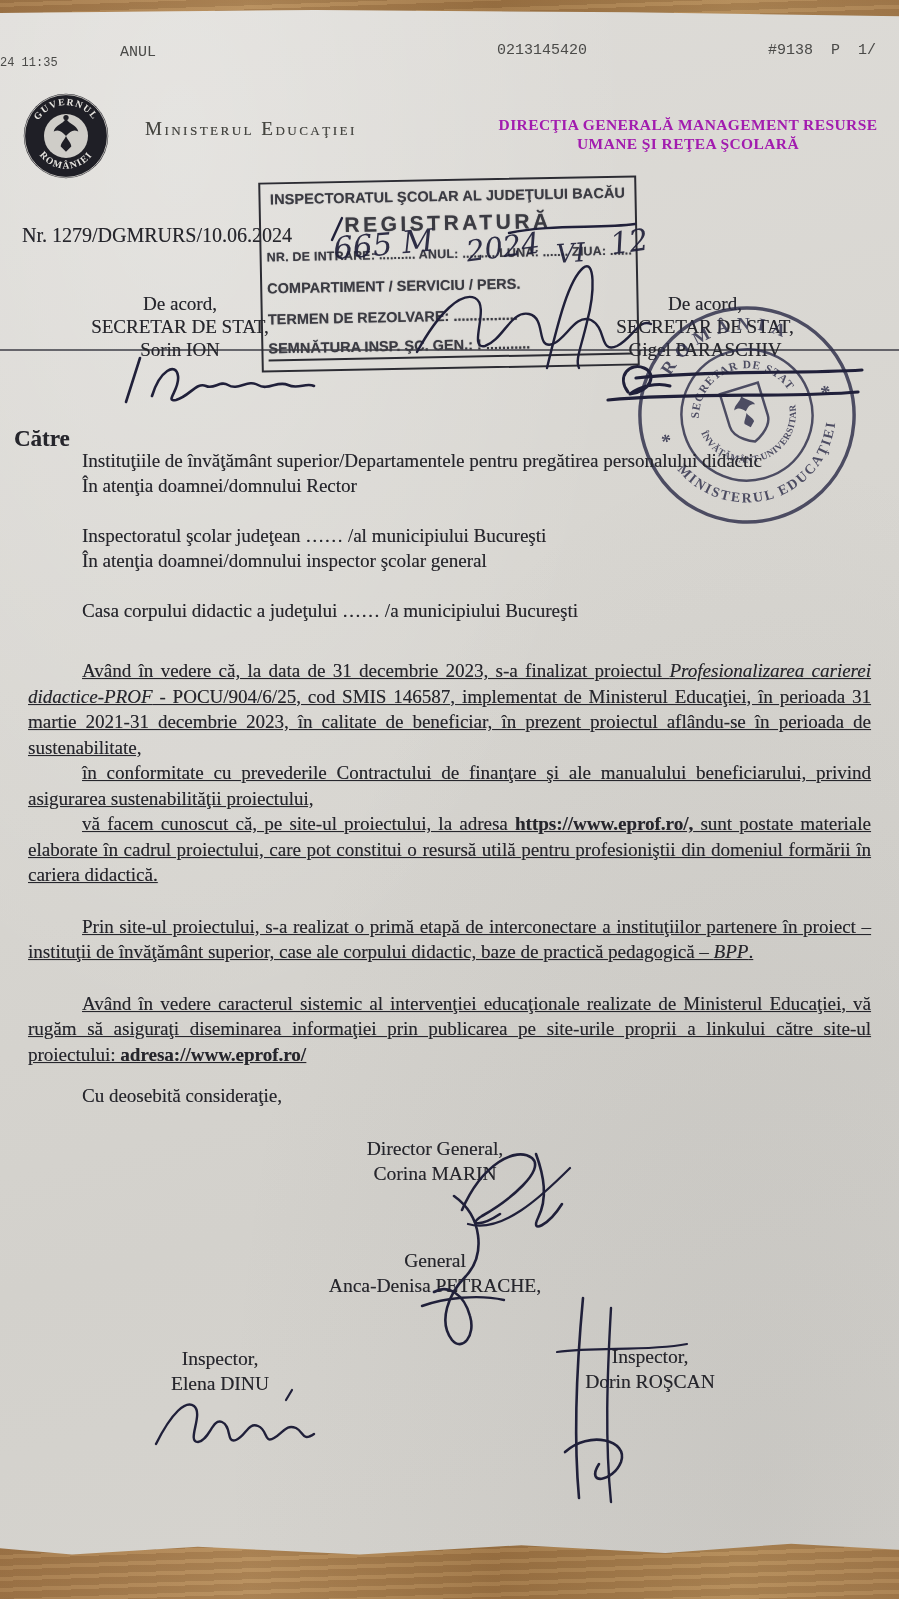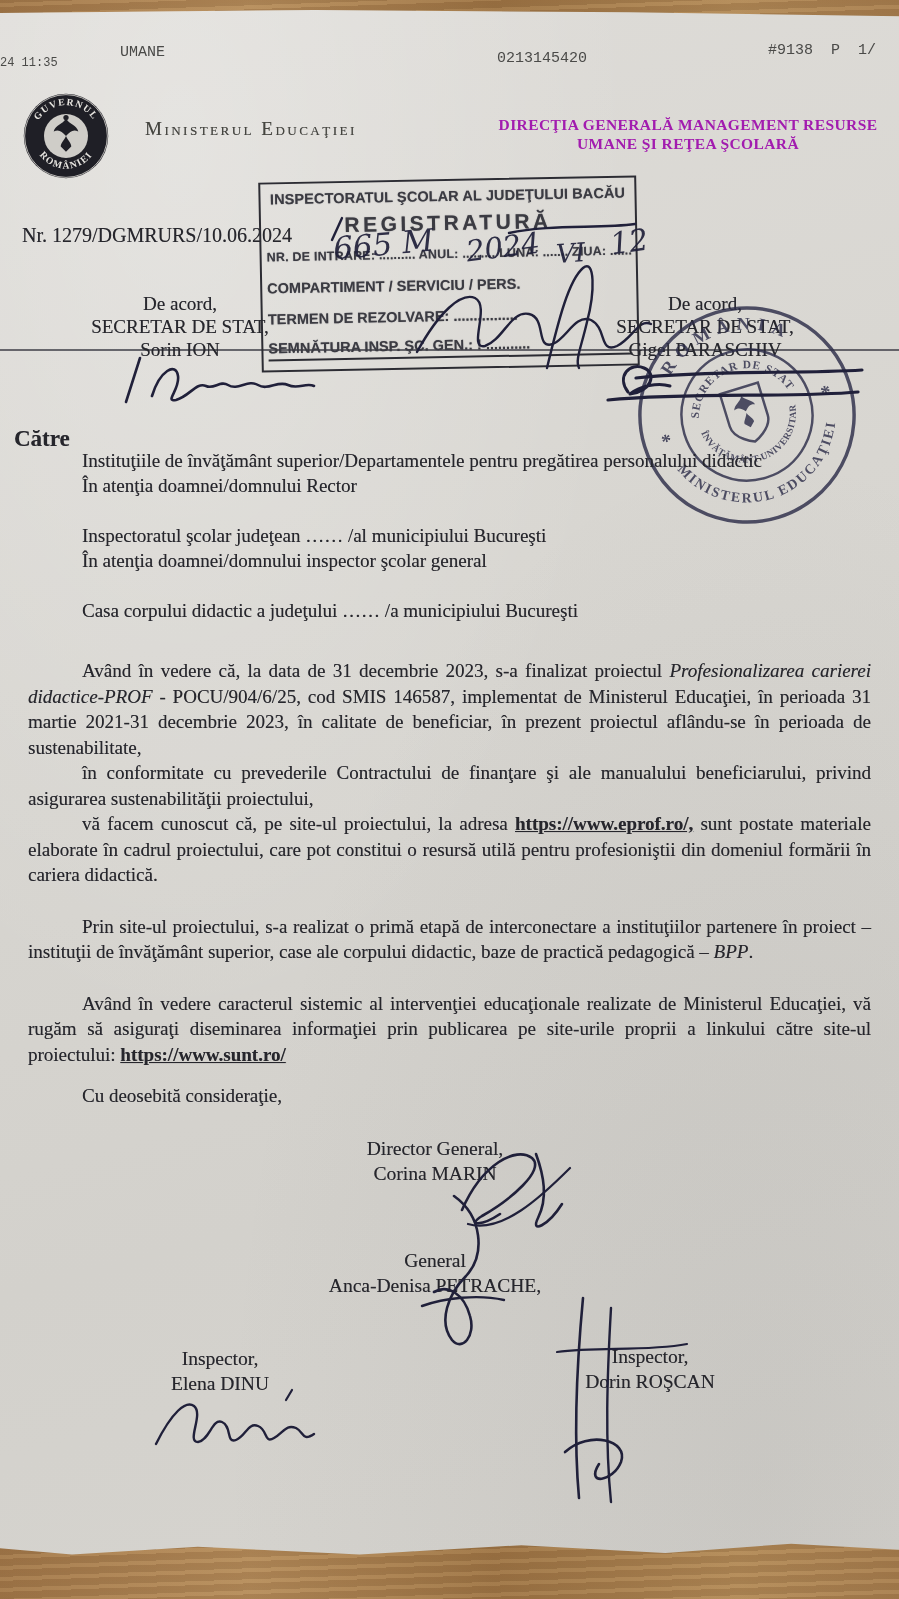--- a/index.html
+++ b/index.html
@@ -17,21 +17,21 @@
       radial-gradient(ellipse at 85% 95%, rgba(90,90,90,0.10), rgba(0,0,0,0) 50%),
       linear-gradient(165deg,#dedcd8 0%,#d8d6d1 38%,#d3d1cc 72%,#d6d4cf 100%);
     box-shadow:0 3px 10px rgba(30,15,0,0.45);
     clip-path:polygon(0 0.2%,35% 0,70% 0.15%,100% 0.4%,100% 99.6%,88% 99.2%,74% 99.8%,58% 99.3%,40% 99.9%,22% 99.4%,8% 99.9%,0 99.5%);
   }
   .abs{position:absolute;}
   .ink{color:#26262c;text-shadow:0.2px 0.2px 0.4px rgba(35,35,45,0.45);}
   .faded{color:#4a4a48;}
   .mono{font-family:"Liberation Mono",monospace;}
   .center{text-align:center;}
-  .body-text{font-size:19px;line-height:25.5px;text-align:justify;}
+  .body-text{font-size:19px;line-height:25.5px;text-align:justify;text-decoration:underline;}
   .body-text p{margin:0;text-indent:54px;}
   .body-text p.gap{margin-top:26px;}
   .doclink{font-weight:bold;text-decoration:underline;color:#26262c;}
   .stamp-box{
     left:260px;top:179px;width:374px;height:186px;
     border:2.5px solid #2c2c33;transform:rotate(-1.1deg);
     color:#3b3b42;font-family:"Liberation Sans",sans-serif;font-weight:bold;
     text-shadow:0 0 1px rgba(55,55,65,0.55);
   }
   .stamp-box>div{position:absolute;left:5px;right:5px;white-space:nowrap;}
@@ -48,22 +48,22 @@
   .seal-svg text{fill:#e8e6e1;font-family:"Liberation Serif",serif;font-weight:bold;}
   .approval{font-size:19px;line-height:23px;text-align:center;}
   .signer{font-size:19.5px;line-height:25px;text-align:center;}
 </style>
 </head>
 <body>
 
 <div class="paper"></div>
 
 <div class="abs mono faded" style="left:0;top:56px;font-size:12px;">24 11:35</div>
-<div class="abs mono faded" style="left:120px;top:44px;font-size:15px;">UMANE</div>
-<div class="abs mono faded" style="left:497px;top:50px;font-size:15px;">0213145420</div>
+<div class="abs mono faded" style="left:120px;top:44px;font-size:15px;">ANUL</div>
+<div class="abs mono faded" style="left:497px;top:42px;font-size:15px;">0213145420</div>
 <div class="abs mono faded" style="left:768px;top:42px;font-size:15px;white-space:pre;text-align:right;">#9138  P  1/</div>
 
 <svg class="abs seal-svg" style="left:22px;top:92px;" width="88" height="88" viewBox="0 0 100 100">
   <defs>
     <path id="seal-top" d="M13 52 A37 37 0 0 1 87 52"></path>
     <path id="seal-bot" d="M13 50 A37 37 0 0 0 87 50"></path>
   </defs>
   <circle cx="50" cy="50" r="48" fill="#1f1f26"></circle>
   <circle cx="50" cy="50" r="47" fill="none" stroke="#cfcdc8" stroke-width="1"></circle>
   <circle cx="50" cy="50" r="25" fill="#cfcdc8"></circle>
@@ -162,21 +162,21 @@
 </div>
 <div class="abs ink" style="left:82px;top:598px;width:800px;font-size:19px;line-height:25px;">
   <div>Casa corpului didactic a judeţului …… /a municipiului Bucureşti</div>
 </div>
 
 <div class="abs ink body-text" style="left:28px;top:658px;width:843px;">
   <p><span>Având în vedere că, la data de 31 decembrie 2023, s-a finalizat proiectul </span><i>Profesionalizarea carierei didactice-PROF</i><span> - POCU/904/6/25, cod SMIS 146587, implementat de Ministerul Educaţiei, în perioada 31 martie 2021-31 decembrie 2023, în calitate de beneficiar, în prezent proiectul aflându-se în perioada de sustenabilitate,</span></p>
   <p>în conformitate cu prevederile Contractului de finanţare şi ale manualului beneficiarului, privind asigurarea sustenabilităţii proiectului,</p>
   <p><span>vă facem cunoscut că,  pe site-ul proiectului, la adresa </span><span class="doclink">https://www.eprof.ro/,</span><span> sunt postate materiale elaborate în cadrul proiectului, care pot constitui o resursă utilă pentru profesioniştii din domeniul formării în cariera didactică.</span></p>
   <p class="gap"><span>Prin site-ul proiectului, s-a realizat o primă etapă de interconectare a instituţiilor partenere în proiect – instituţii de învăţământ superior, case ale corpului didactic, baze de practică pedagogică – </span><i>BPP</i><span>.</span></p>
-  <p class="gap"><span>Având în vedere caracterul sistemic al intervenţiei educaţionale realizate de Ministerul Educaţiei, vă rugăm să asiguraţi diseminarea informaţiei prin publicarea pe site-urile proprii a linkului către site-ul proiectului: </span><span class="doclink">https://www.sunt.ro/</span></p>
+  <p class="gap"><span>Având în vedere caracterul sistemic al intervenţiei educaţionale realizate de Ministerul Educaţiei, vă rugăm să asiguraţi diseminarea informaţiei prin publicarea pe site-urile proprii a linkului către site-ul proiectului: </span><span class="doclink">adresa://www.eprof.ro/</span></p>
 </div>
 
 <div class="abs ink" style="left:82px;top:1085px;font-size:19px;">Cu deosebită consideraţie,</div>
 
 <div class="abs signer ink" style="left:280px;top:1136px;width:310px;">
   <div>Director General,</div>
   <div>Corina MARIN</div>
 </div>
 <svg class="abs sig" style="left:438px;top:1138px;" width="140" height="95" viewBox="0 0 140 95">
   <path d="M24 72 C44 26 78 8 94 20 C108 32 72 62 44 78 C28 88 44 88 62 76" stroke-width="2.6"></path>

